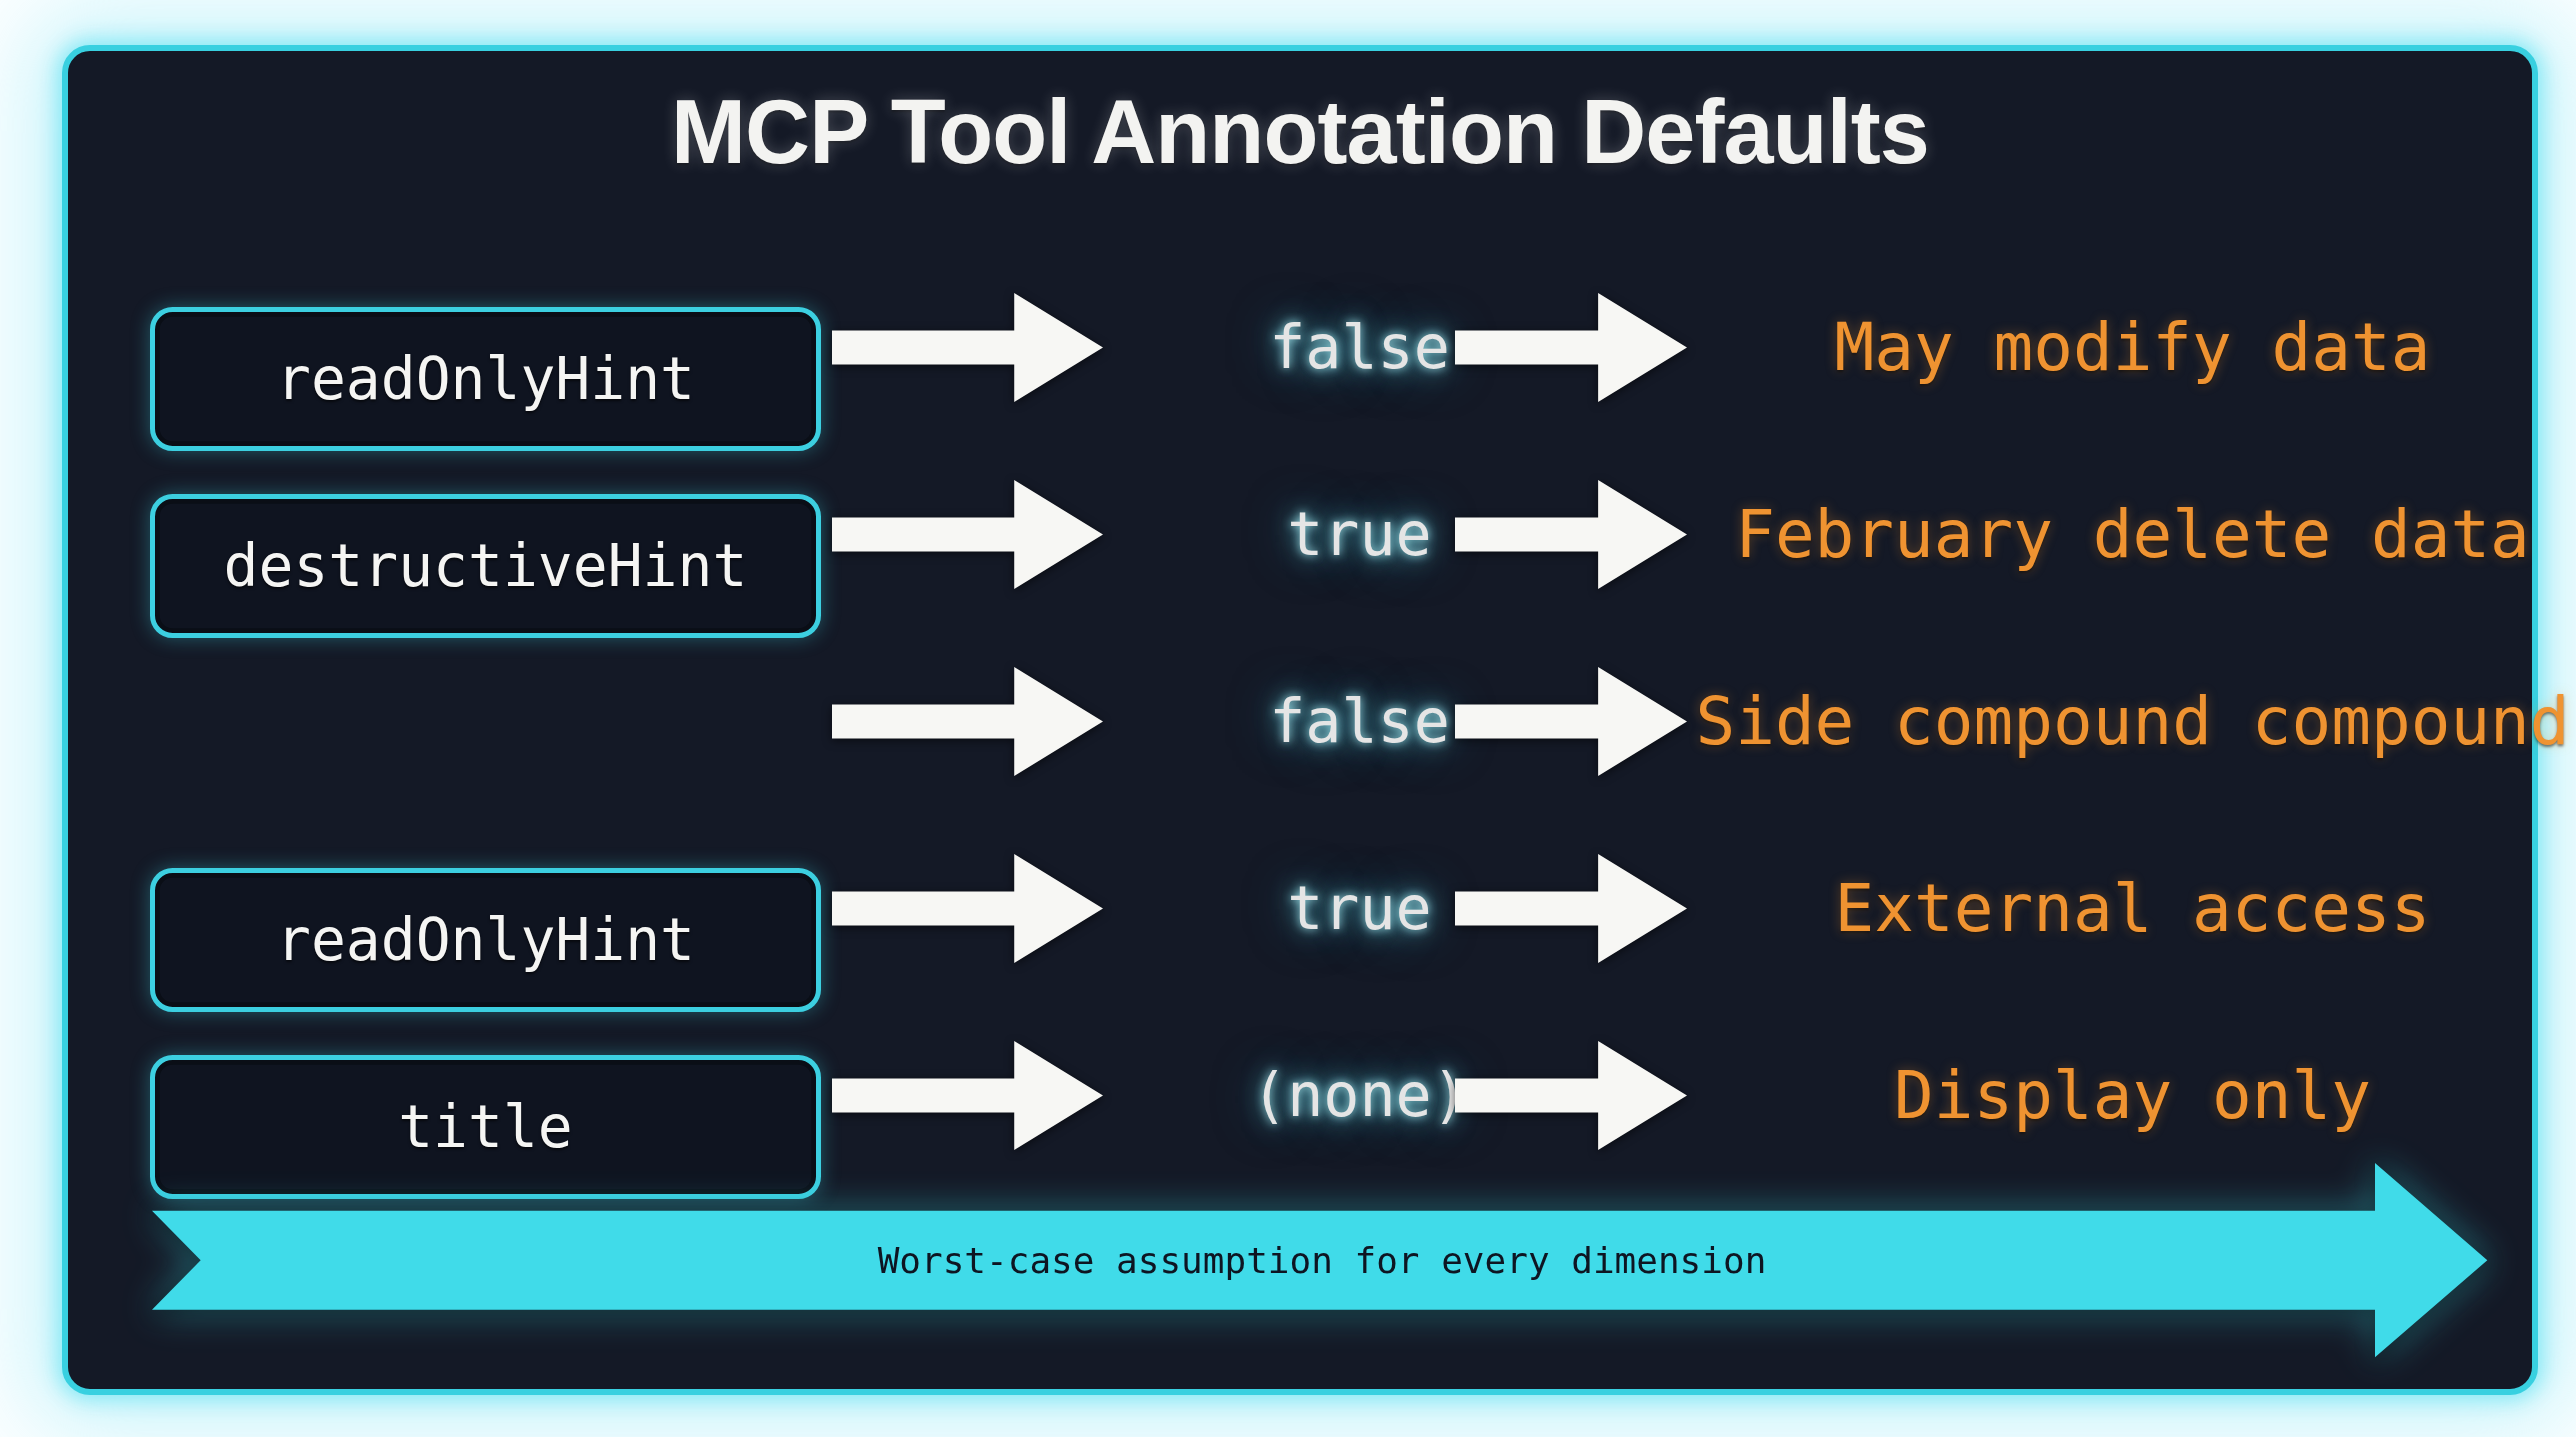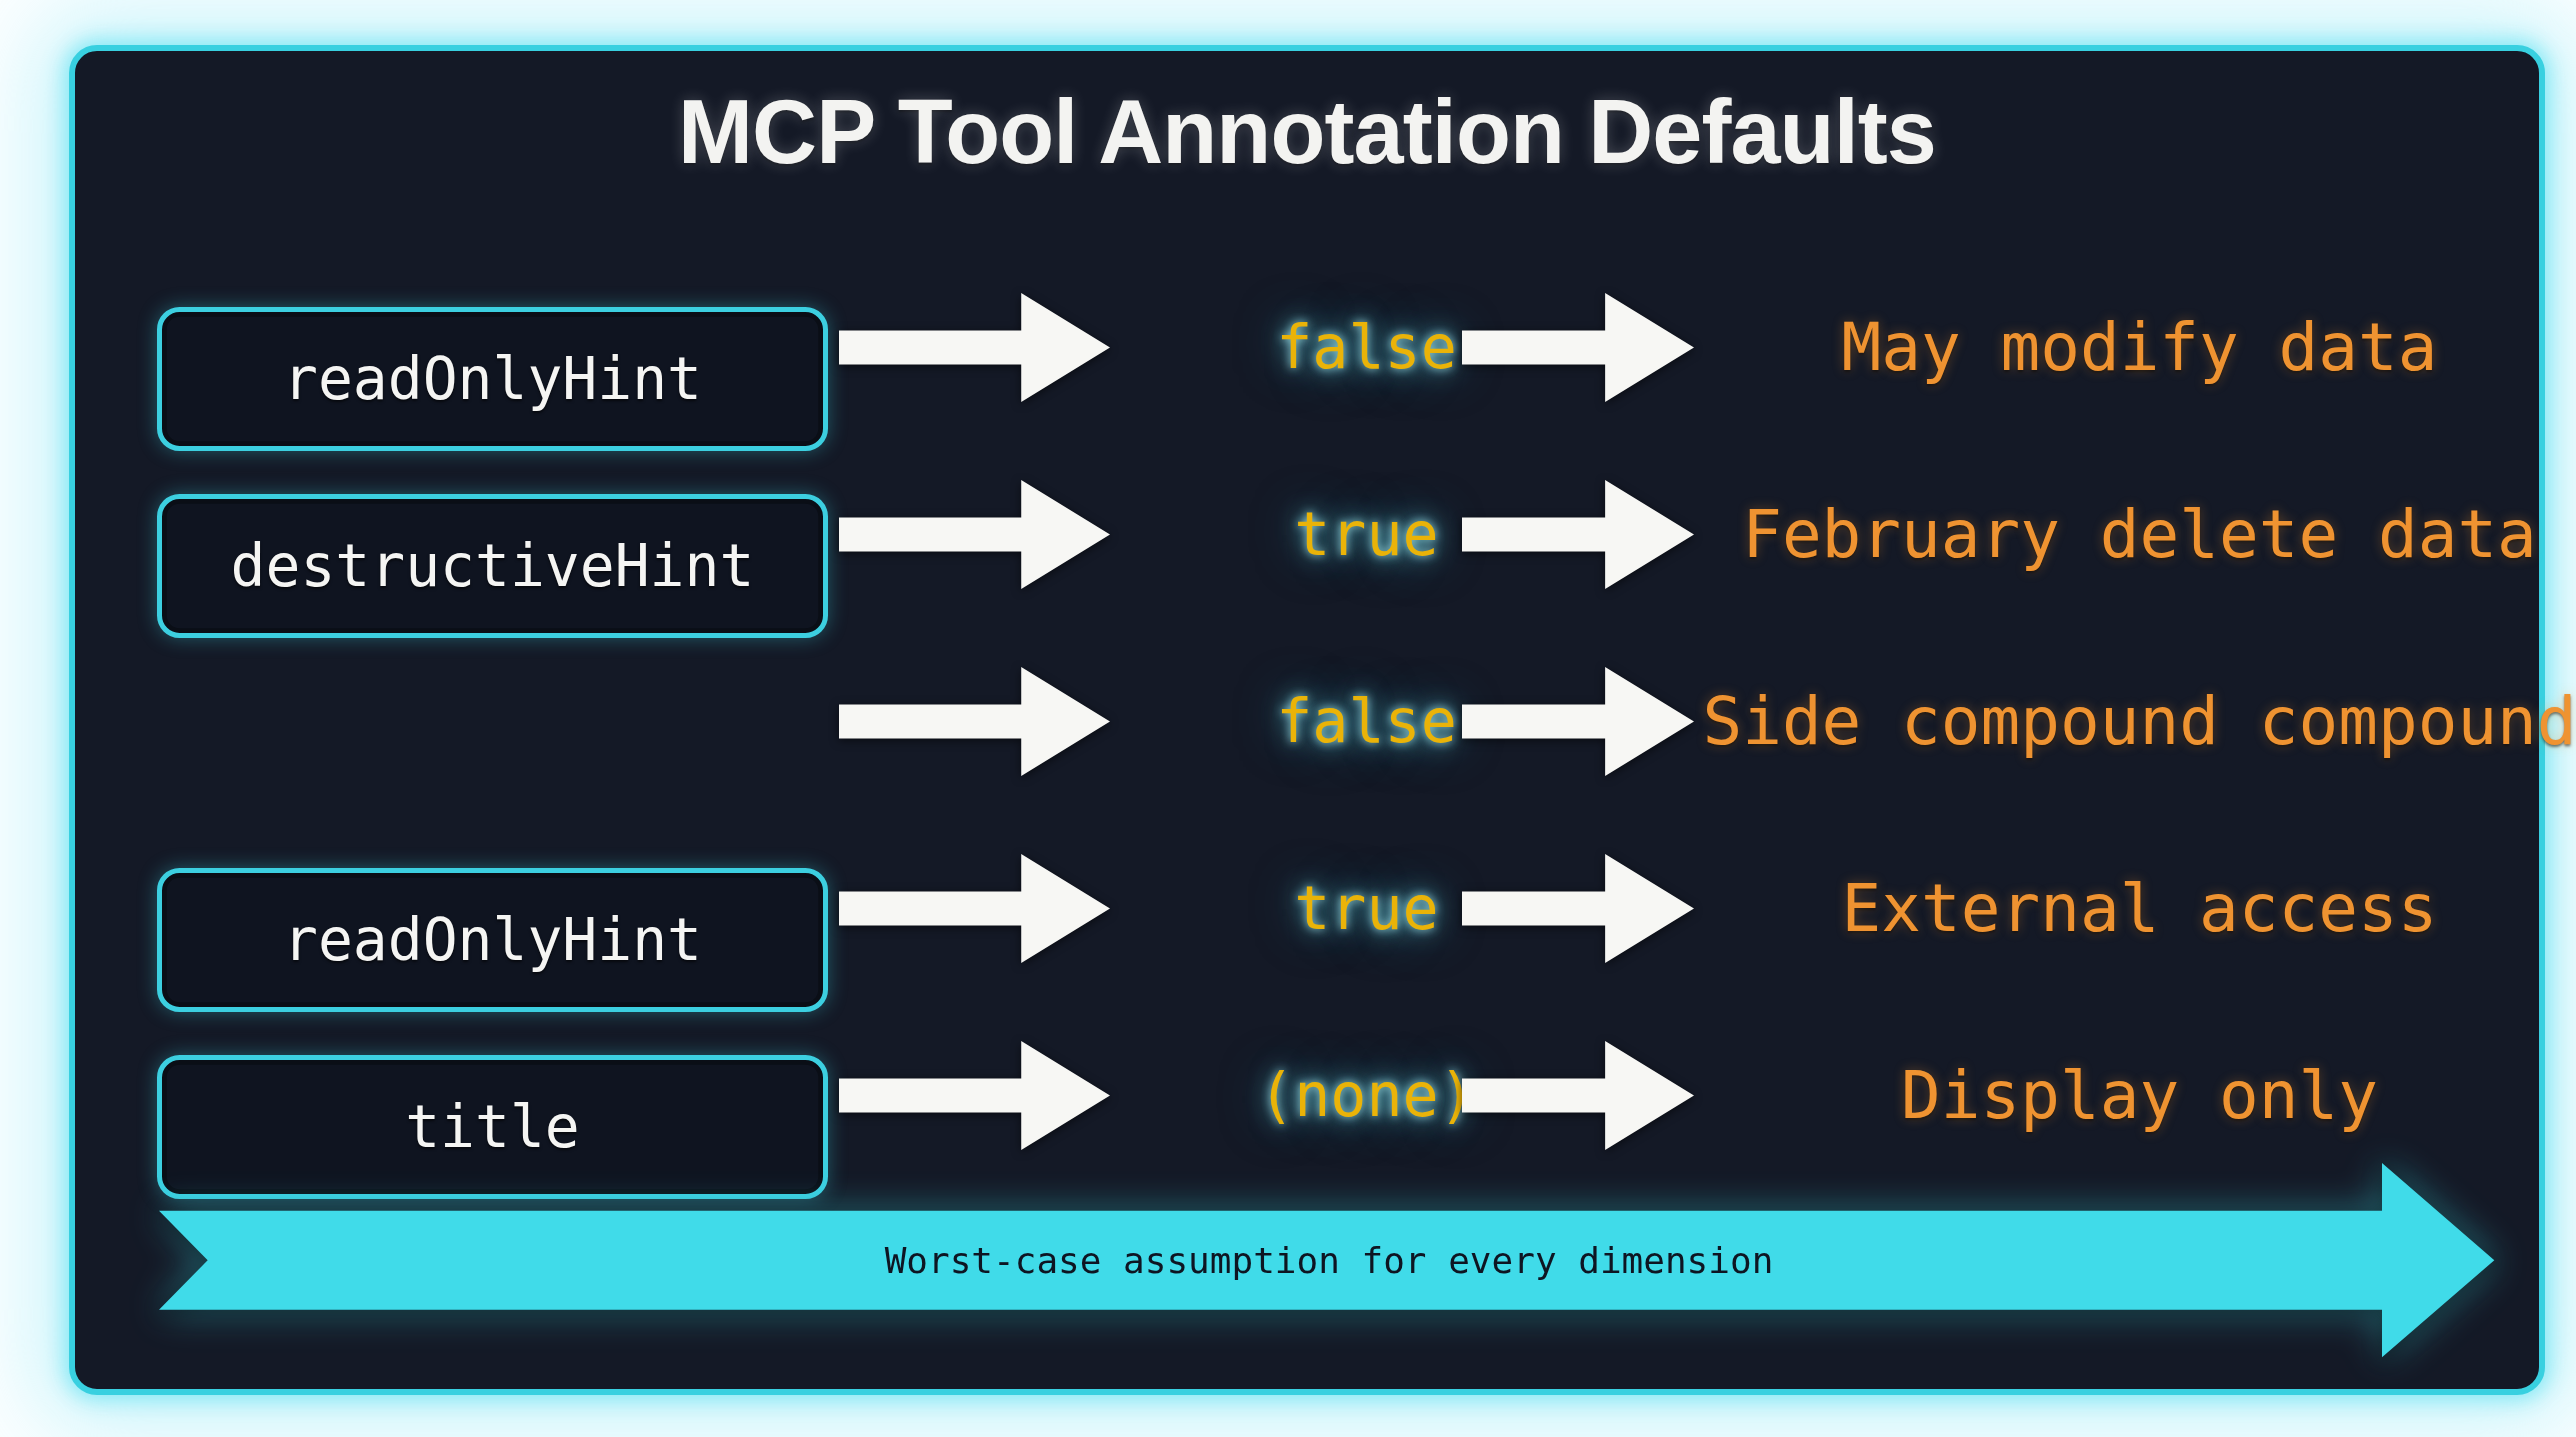--- a/index.html
+++ b/index.html
@@ -3,21 +3,21 @@
 <meta charset="utf-8">
 <style>
   html,body{margin:0;padding:0;}
   body{
     width:2576px;height:1438px;overflow:hidden;position:relative;
     background:#fbfeff;
     font-family:"DejaVu Sans Mono",monospace;
   }
   
   .panel{
-    position:absolute;left:69px;top:45px;width:2476px;height:1350px;
+    position:absolute;left:62px;top:45px;width:2476px;height:1350px;
     box-sizing:border-box;
     background:#141926;
     border:6.6px solid #38d0e0;
     border-radius:28px;
     box-shadow:0 0 20.6px 4.7px rgba(130,232,244,.95),0 0 84px 32px rgba(160,236,247,.55);
   }
   
   .title{
     position:absolute;left:0;right:0;top:20.6px;height:122px;
     display:flex;align-items:center;justify-content:center;
@@ -42,21 +42,21 @@
     font-size:58px;color:#f5f5f3;
     text-shadow:0 1.9px 2.8px rgba(0,0,0,.6);
     white-space:nowrap;
   }
   .arrow{position:absolute;top:18px;height:109px;filter:drop-shadow(0 2.8px 4.7px rgba(0,0,0,.55));}
   .arrow1{left:764px;width:271px;}
   .arrow2{left:1387px;width:232px;}
   .value{
     position:absolute;left:1076px;top:0;width:431px;height:144px;
     display:flex;align-items:center;justify-content:center;
-    font-size:60px;color:#eab308;white-space:nowrap;
+    font-size:60px;color:#e5e5e5;white-space:nowrap;
     text-shadow:0 0 9.4px rgba(168,240,248,.95),0 0 24px rgba(96,214,234,.85),0 0 49px rgba(70,195,220,.55);
   }
   .impl{
     position:absolute;left:1676px;top:0;width:777px;height:144px;
     display:flex;align-items:center;justify-content:center;
     font-size:66px;color:#ef9331;white-space:nowrap;
     text-shadow:0 0 11.2px rgba(240,148,48,.35),0 1.9px 2.8px rgba(0,0,0,.55);
   }
   
   .banner{

